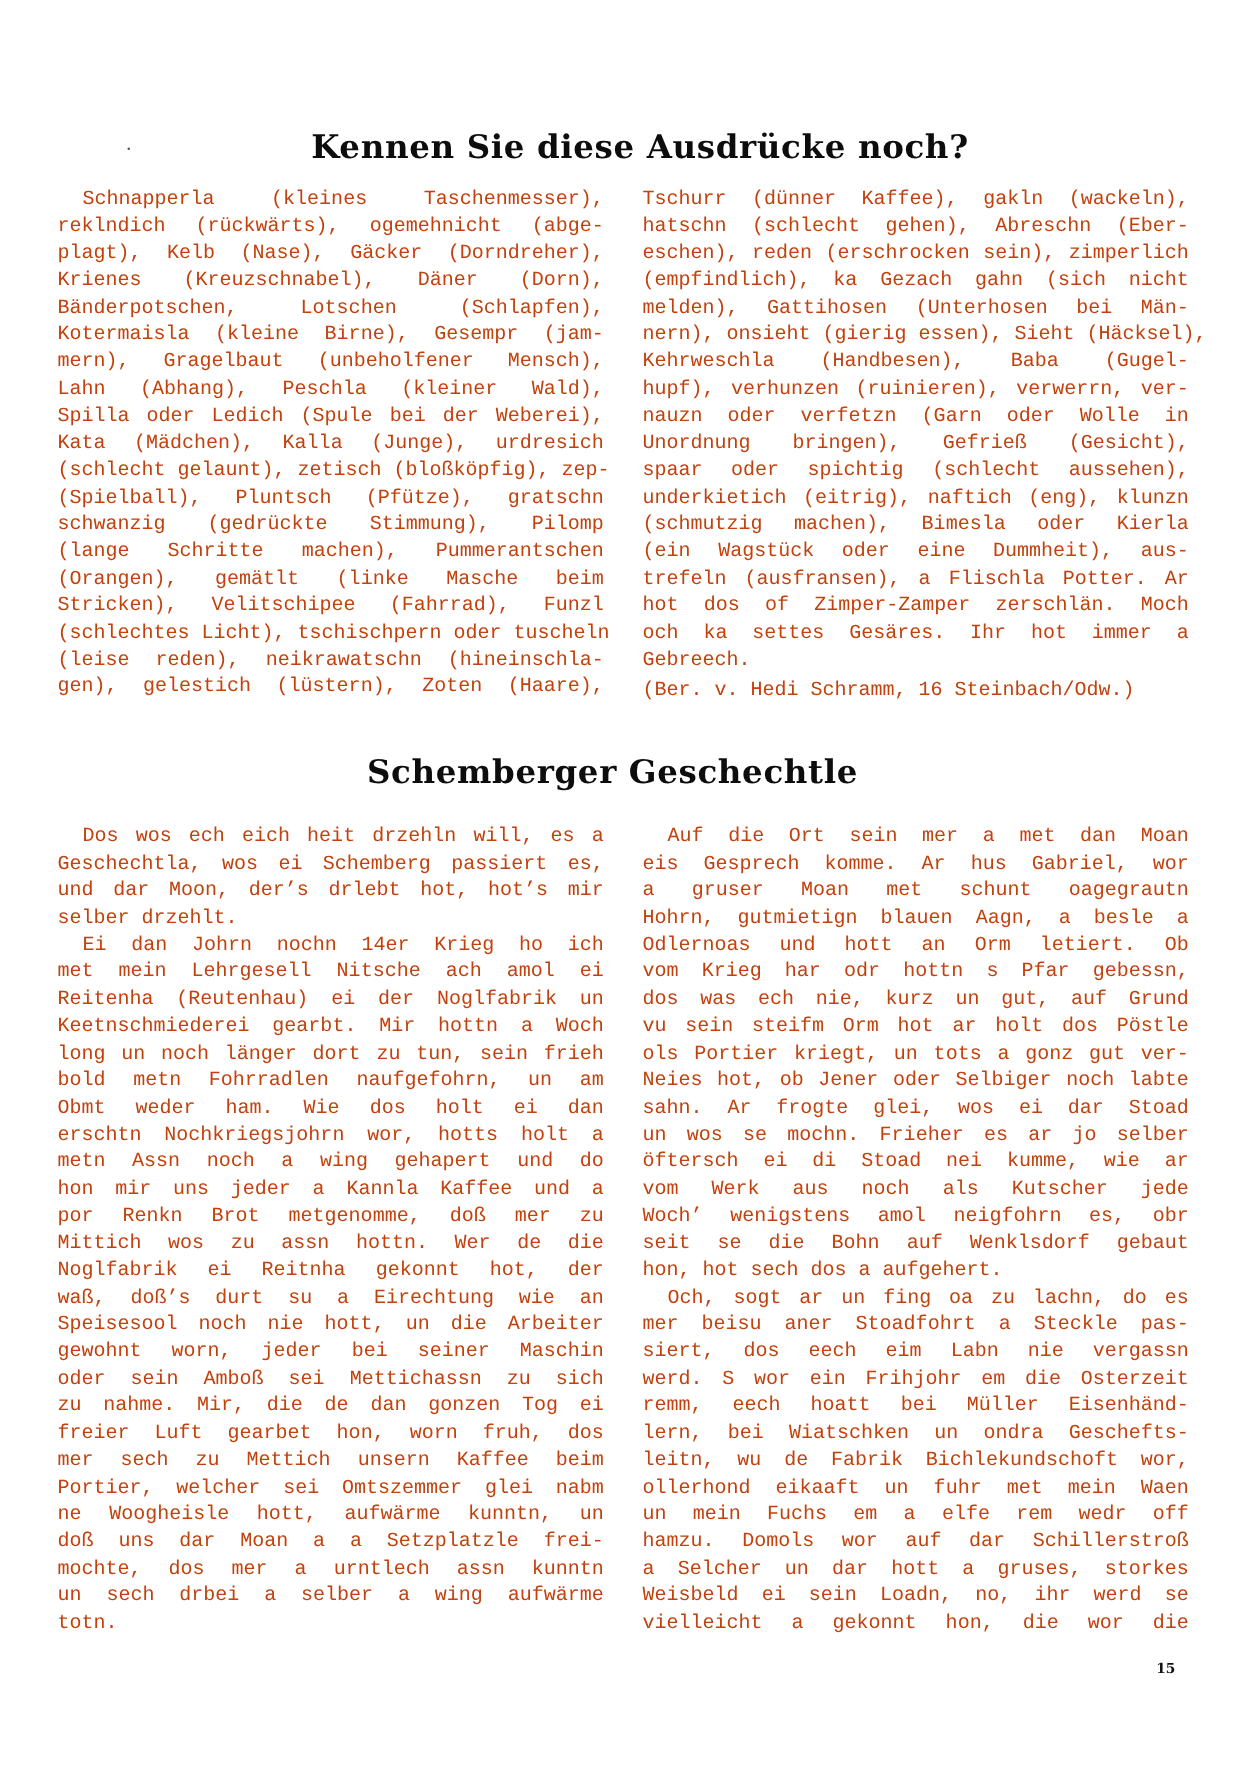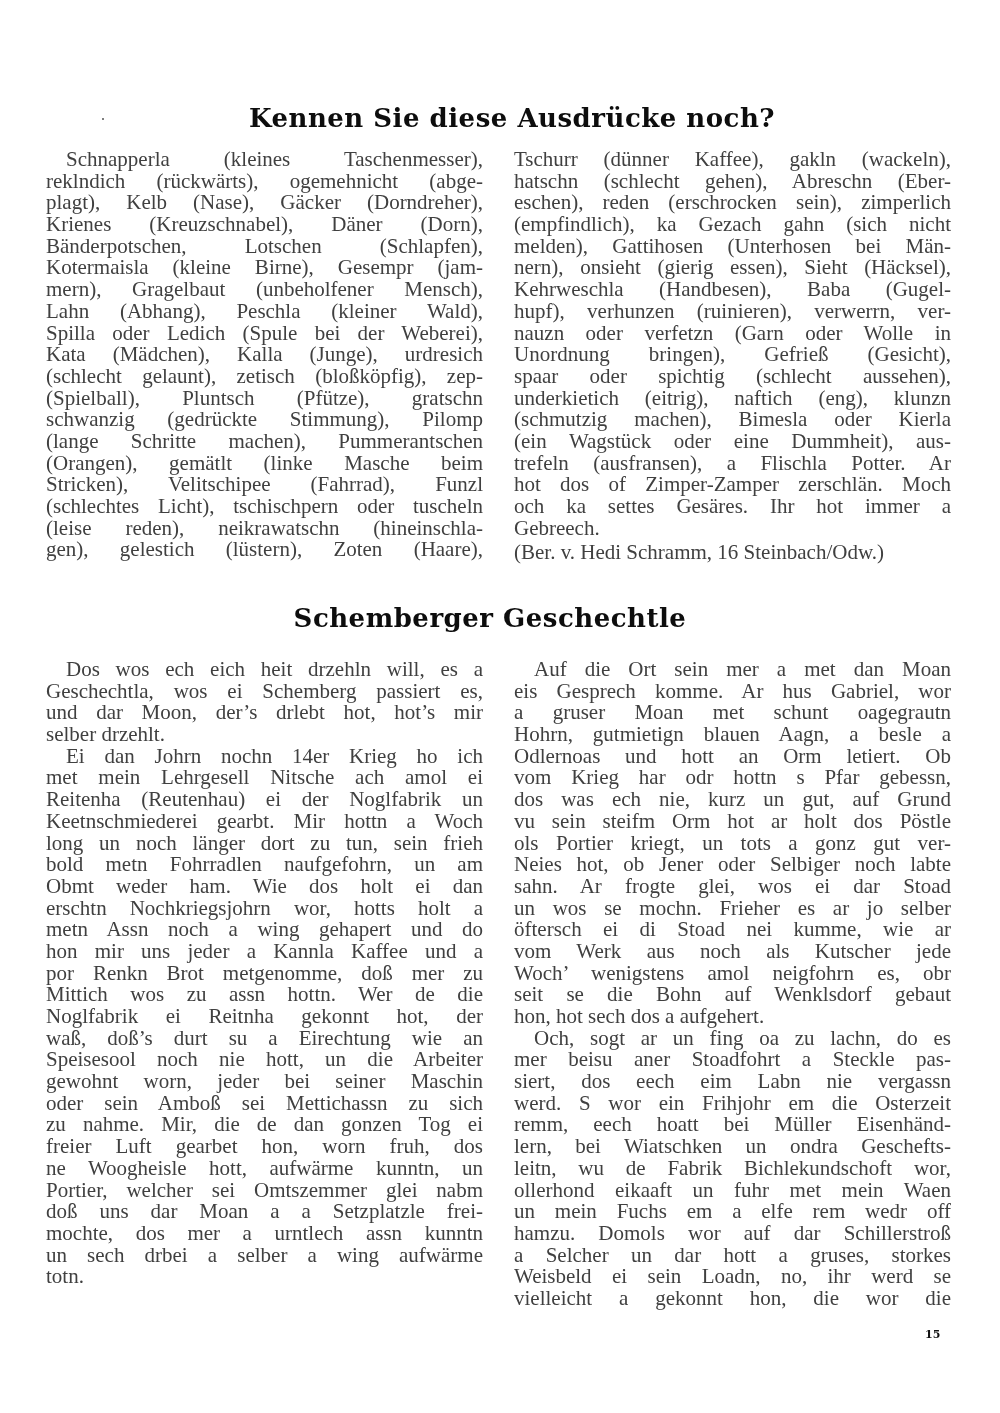--- a/index.html
+++ b/index.html
@@ -8,22 +8,22 @@
   .dot { position: absolute; left: 102px; top: 118px; width: 2px; height: 2px; background: #555; border-radius: 1px; }
   .title {
     position: absolute; left: 0; width: 1000px; text-align: center;
     font-family: "DejaVu Serif", serif; font-weight: bold; color: #0d0d0d;
     letter-spacing: 0.5px;
   }
   .title1 { top: 103px; font-size: 26px; left: 12px; }
   .title2 { top: 603px; font-size: 26px; left: -10px; }
   .col {
     position: absolute; width: 440px;
-    font-family: Liberation Serif, serif; font-size: 21px; line-height: 21.7px;
-    color: #404040;
+    font-family: Liberation Mono, monospace; font-size: 16px; line-height: 21.7px;
+    color: #c2410c;
   }
   .line { display: block; height: 21.7px; white-space: nowrap; text-align: justify; text-align-last: justify; }
   .line.last { text-align-last: left; }
   .line.indent { padding-left: 20px; }
   .c1a { left: 46px; top: 149px; width: 437px; }
   .c1b { left: 514px; top: 149px; width: 437px; }
   .c2a { left: 46px; top: 659px; width: 437px; }
   .c2b { left: 514px; top: 659px; width: 437px; }
   .sig { margin-top: 3px; }
   .pagenum {
@@ -99,22 +99,23 @@
       <span class="line">hon mir uns jeder a Kannla Kaffee und a</span>
       <span class="line">por Renkn Brot metgenomme, doß mer zu</span>
       <span class="line">Mittich wos zu assn hottn. Wer de die</span>
       <span class="line">Noglfabrik ei Reitnha gekonnt hot, der</span>
       <span class="line">waß, doß’s durt su a Eirechtung wie an</span>
       <span class="line">Speisesool noch nie hott, un die Arbeiter</span>
       <span class="line">gewohnt worn, jeder bei seiner Maschin</span>
       <span class="line">oder sein Amboß sei Mettichassn zu sich</span>
       <span class="line">zu nahme. Mir, die de dan gonzen Tog ei</span>
       <span class="line">freier Luft gearbet hon, worn fruh, dos</span>
+      <span class="line">mer sech zu Mettich unsern Kaffee beim</span>
+      <span class="line">Portier, welcher sei Omtszemmer glei nabm</span>
       <span class="line">ne Woogheisle hott, aufwärme kunntn, un</span>
-      <span class="line">Portier, welcher sei Omtszemmer glei nabm</span>
       <span class="line">doß uns dar Moan a a Setzplatzle frei-</span>
       <span class="line">mochte, dos mer a urntlech assn kunntn</span>
       <span class="line">un sech drbei a selber a wing aufwärme</span>
       <span class="line last">totn.</span>
     </div>
   <div class="col c2b" id="a2r">
       <span class="line indent">Auf die Ort sein mer a met dan Moan</span>
       <span class="line">eis Gesprech komme. Ar hus Gabriel, wor</span>
       <span class="line">a gruser Moan met schunt oagegrautn</span>
       <span class="line">Hohrn, gutmietign blauen Aagn, a besle a</span>

